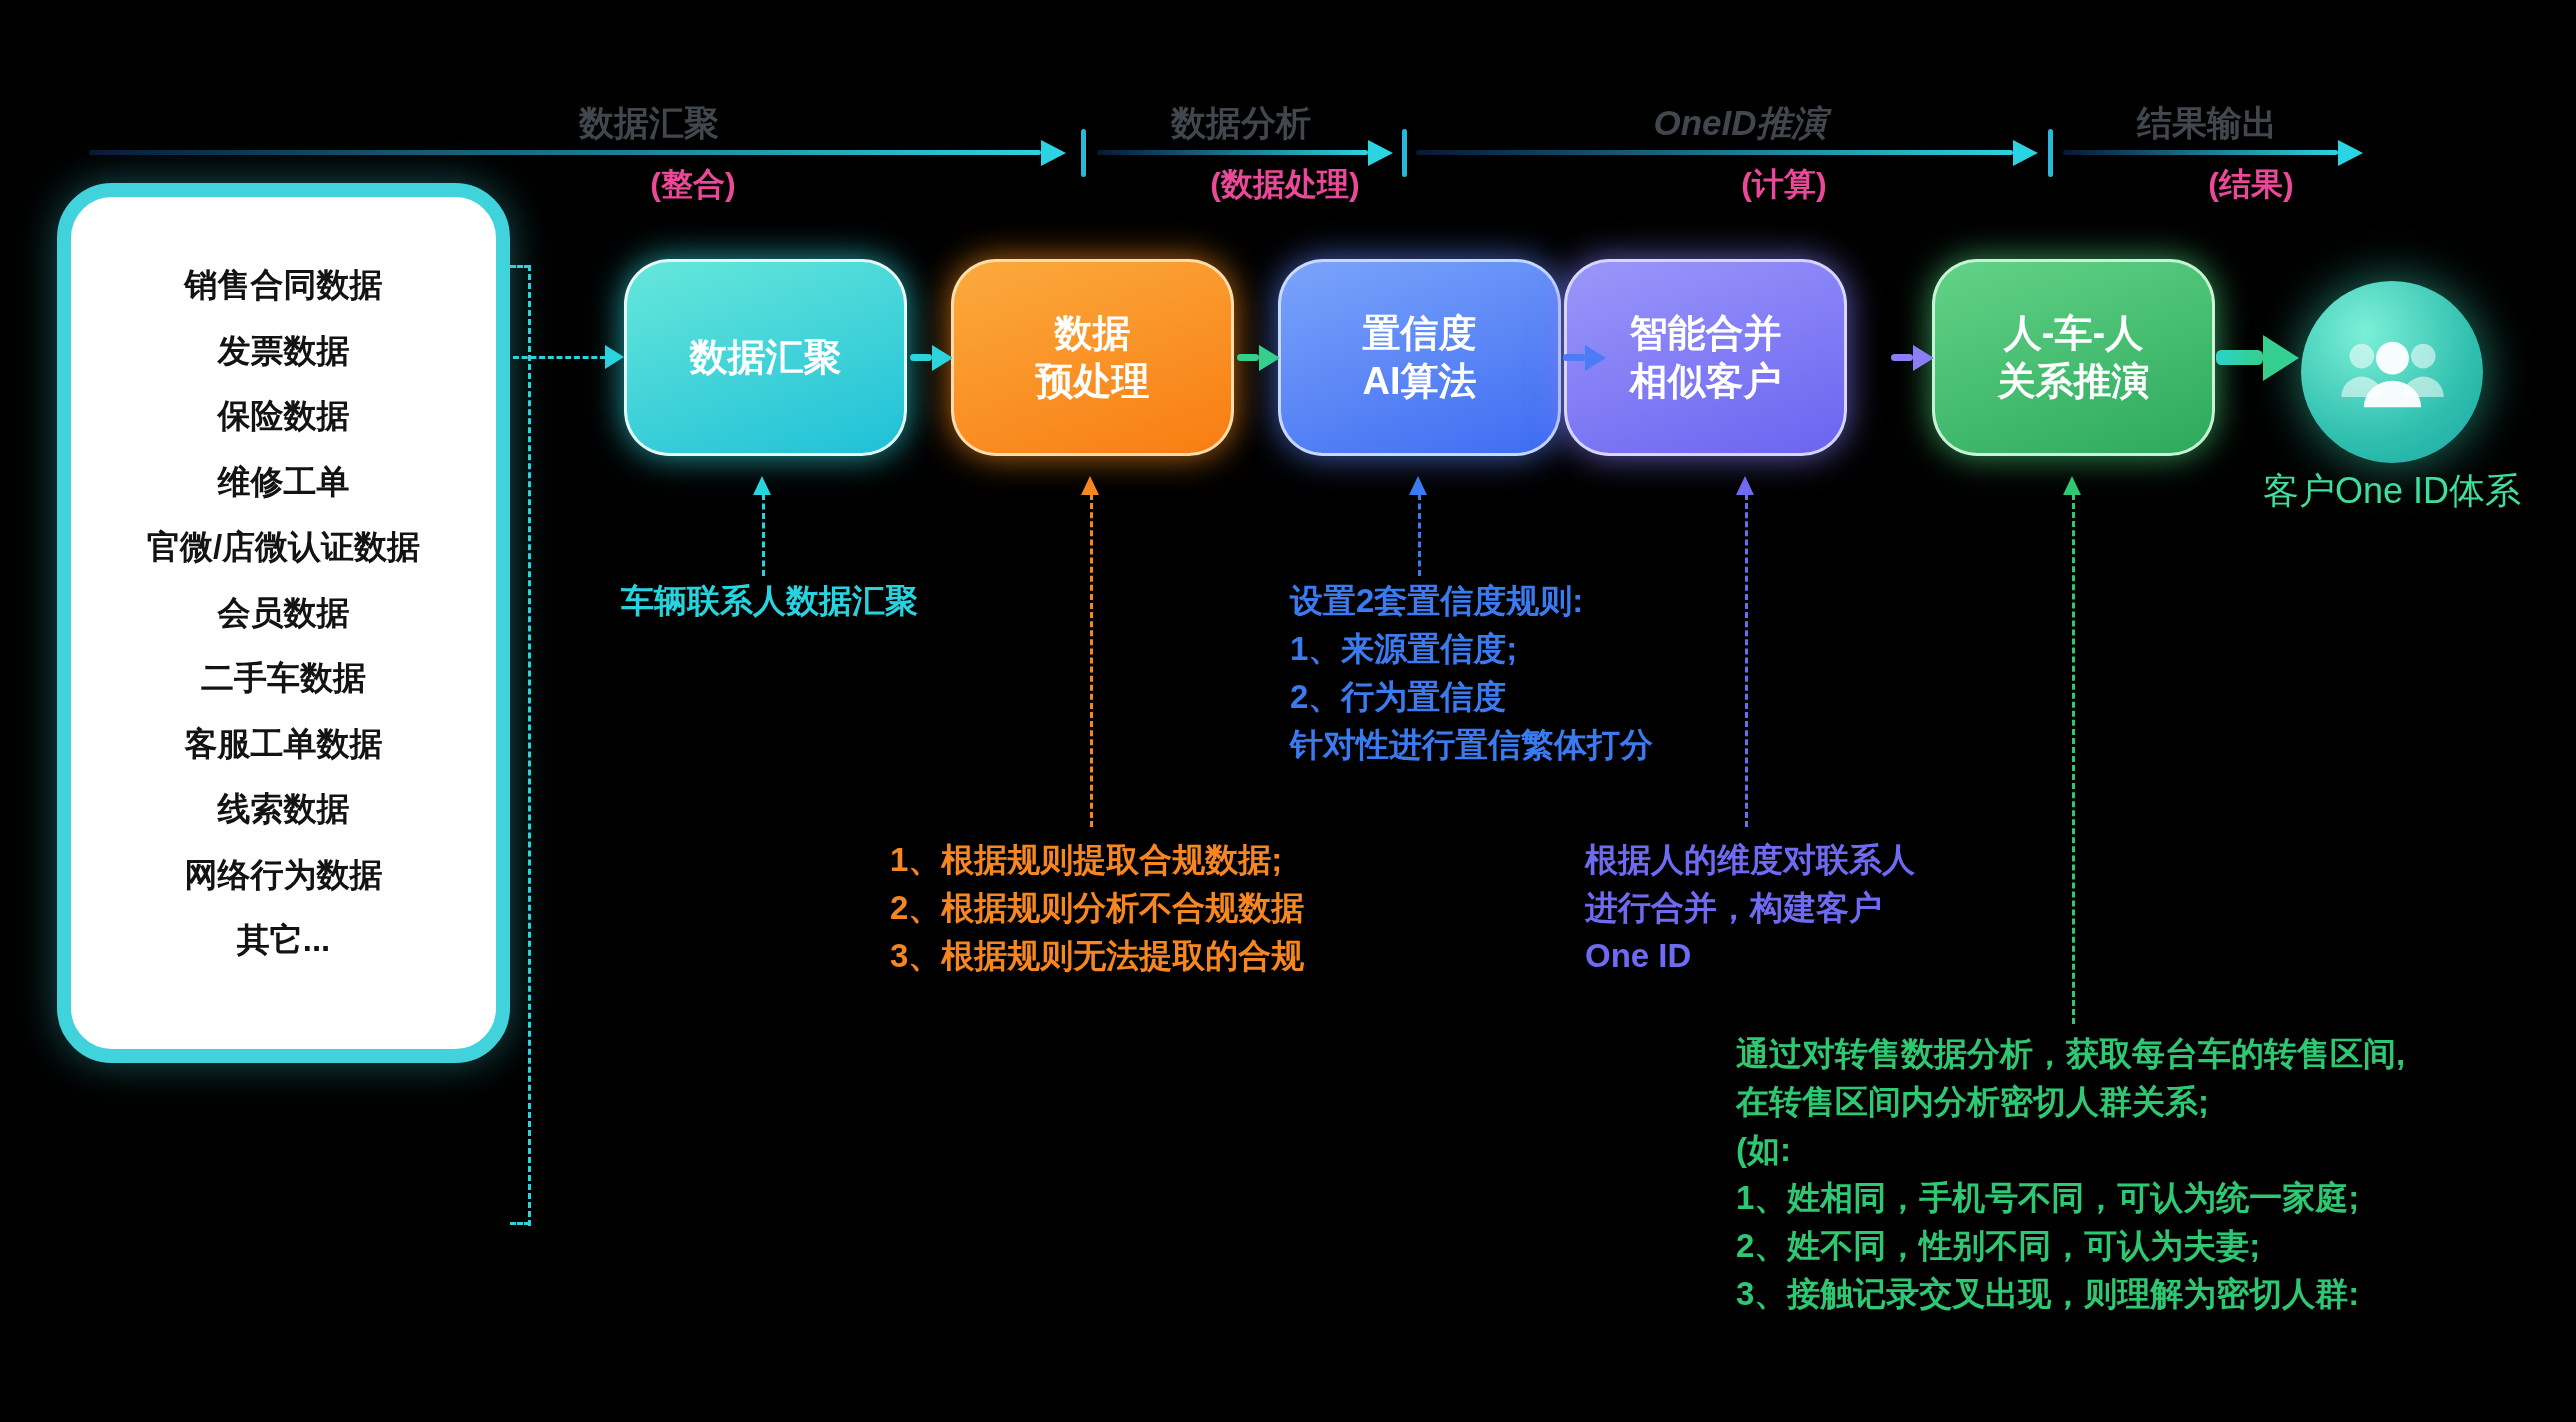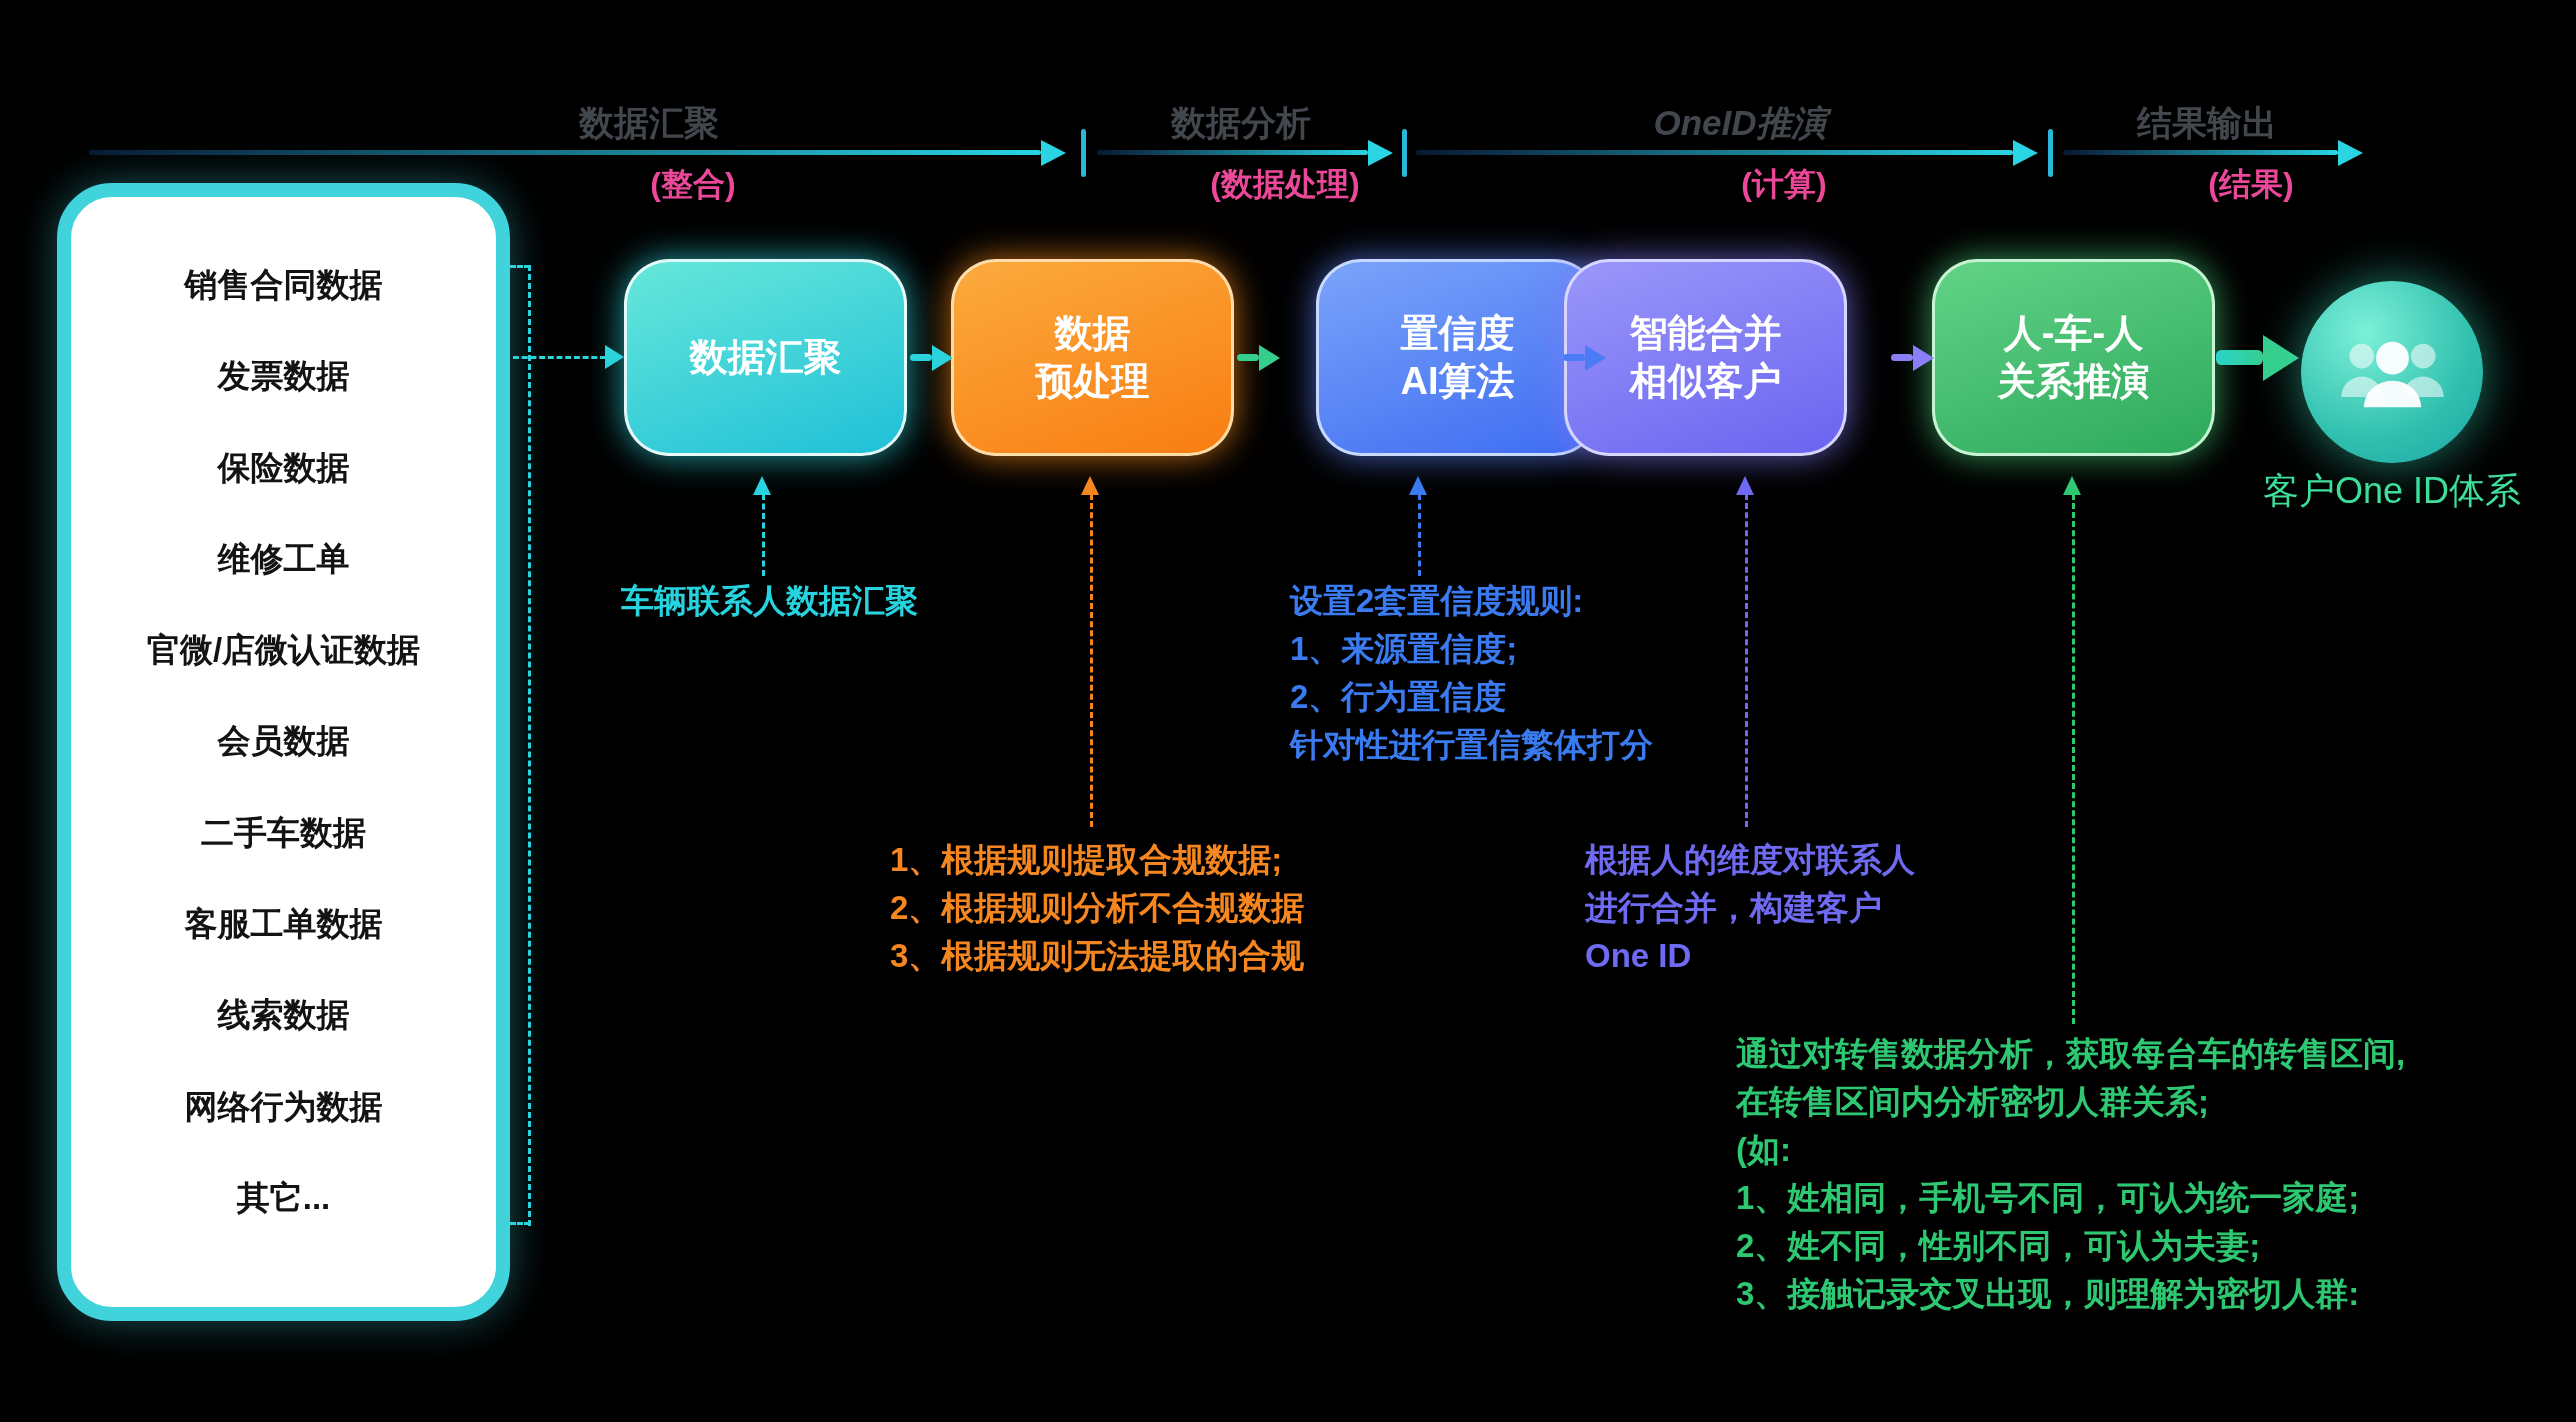--- a/index.html
+++ b/index.html
@@ -28,38 +28,38 @@
     border-left:25px solid #2ad4e2; border-top:13.4px solid transparent; border-bottom:13.4px solid transparent; }
   #harrow-1{left:89px; width:977px;}
   #harrow-2{left:1097px; width:296px;}
   #harrow-3{left:1416px; width:622px;}
   #harrow-4{left:2063px; width:300px;}
   .vsep { position:absolute; top:129px; width:5.4px; height:48px; background:#2ab8d9; border-radius:2.7px; }
   #vsep-1{left:1081px;} #vsep-2{left:1402px;} #vsep-3{left:2048px;}
 
   
   #source-panel {
-    position:absolute; left:57px; top:183px; width:453px; height:1138px;
+    position:absolute; left:57px; top:183px; width:453px; height:880px;
     background:#ffffff; border:14.3px solid #41d3dc; border-radius:55px;
     box-shadow:0 0 41px rgba(65,211,220,0.38);
     display:flex; flex-direction:column; justify-content:space-between;
     padding:66px 12.5px 86px 12.5px;
   }
   .source-item { text-align:center; font-size:33px; font-weight:bold; color:#131313; white-space:nowrap; }
 
   
   .flow-box {
     position:absolute; top:259px; width:283px; height:197px; border-radius:45px;
     display:flex; flex-direction:column; align-items:center; justify-content:center;
     border:3.6px solid rgba(255,255,255,0.85);
   }
   .box-line { color:#fff; font-weight:bold; font-size:38px; line-height:1.25; text-align:center; white-space:nowrap; }
   #box-1 { left:624px;  background:linear-gradient(160deg,#66e7da,#1fc0d8); box-shadow:0 0 34px rgba(46,214,222,0.75); }
   #box-2 { left:951px; background:linear-gradient(160deg,#fbaa3d,#f97d12); box-shadow:0 0 34px rgba(249,140,26,0.75); border-color:rgba(255,224,178,0.95); }
-  #box-3 { left:1316px; background:linear-gradient(160deg,#7ba4fa,#3e6cf2); box-shadow:0 0 34px rgba(90,130,245,0.75); border-color:rgba(205,220,255,0.95); }
+  #box-3 { left:1278px; background:linear-gradient(160deg,#7ba4fa,#3e6cf2); box-shadow:0 0 34px rgba(90,130,245,0.75); border-color:rgba(205,220,255,0.95); }
   #box-4 { left:1530px; background:linear-gradient(160deg,#9a97fa,#6a64f0); box-shadow:0 0 34px rgba(128,122,245,0.75); border-color:rgba(220,218,255,0.95);margin-left:34px; }
   #box-5 { left:1932px; background:linear-gradient(160deg,#62d387,#2da95c); box-shadow:0 0 34px rgba(70,200,120,0.75); border-color:rgba(205,245,215,0.95); }
 
   
   .flow-arrow { position:absolute; top:338px; height:39px; display:flex; align-items:center; }
   .flow-arrow .bar { width:21.5px; height:7.2px; border-radius:3.6px; background:currentColor; }
   .flow-arrow .tip { width:0; height:0; border-top:13.4px solid transparent; border-bottom:13.4px solid transparent; border-left:21.5px solid currentColor; }
   #farrow-1{left:910px; color:#2bd3dd;}
   #farrow-2{left:1237px; color:#35cf8d;}
   #farrow-3{left:1563px; color:#4b7bf5;}

